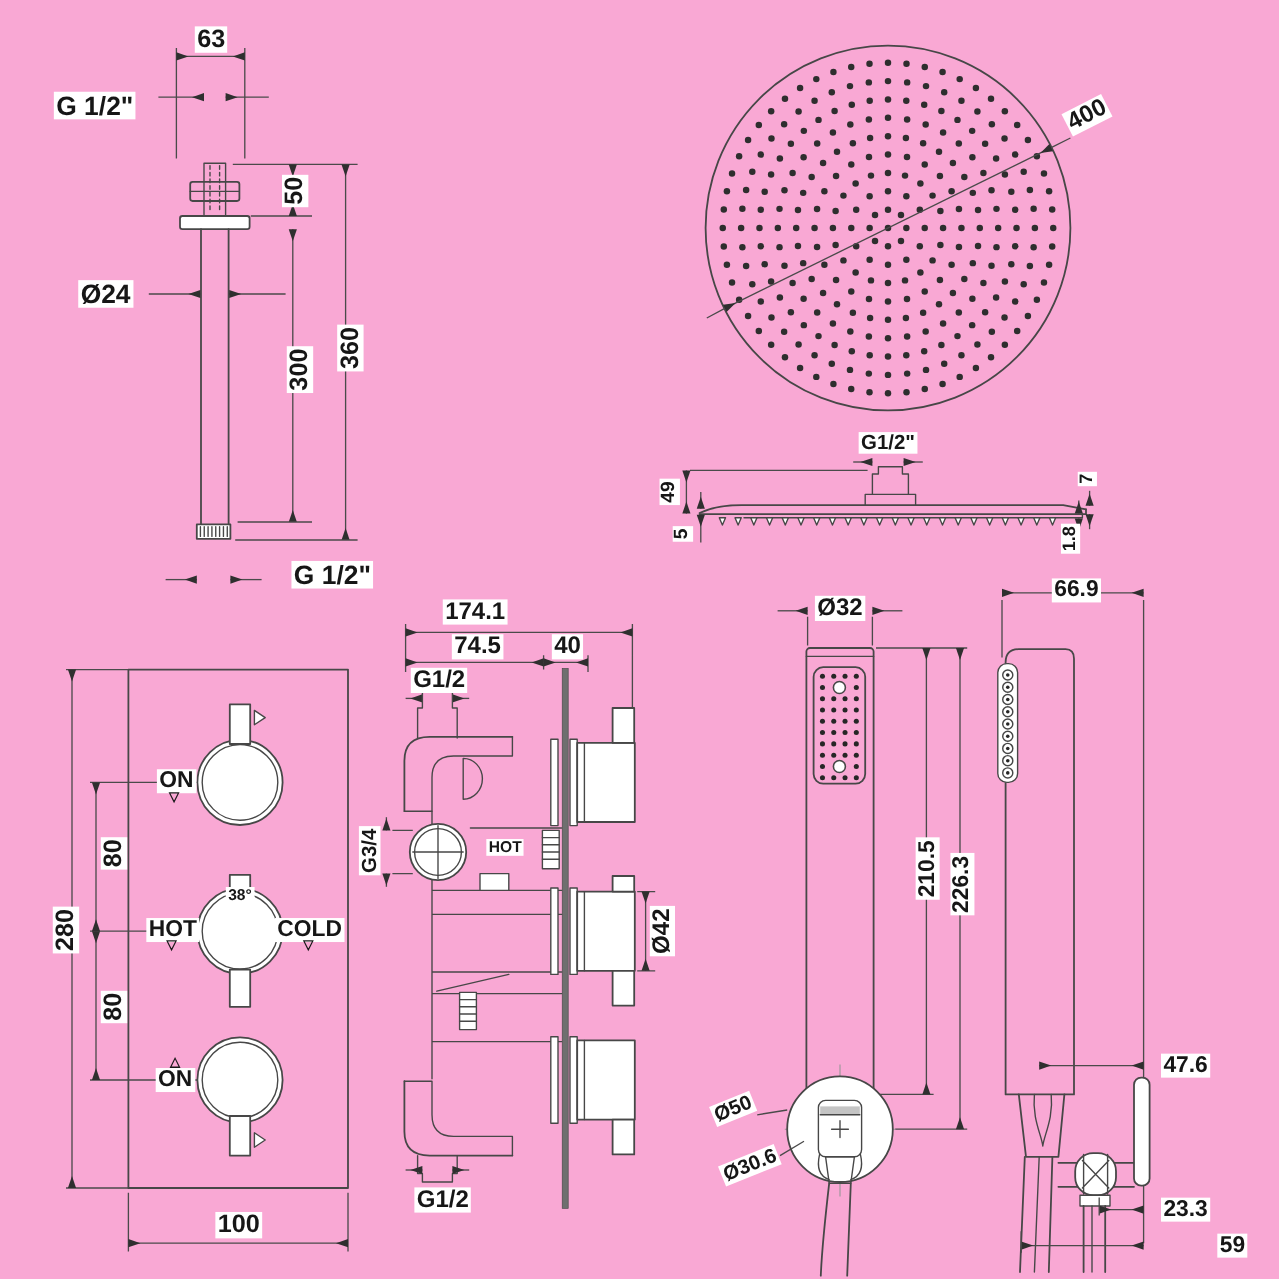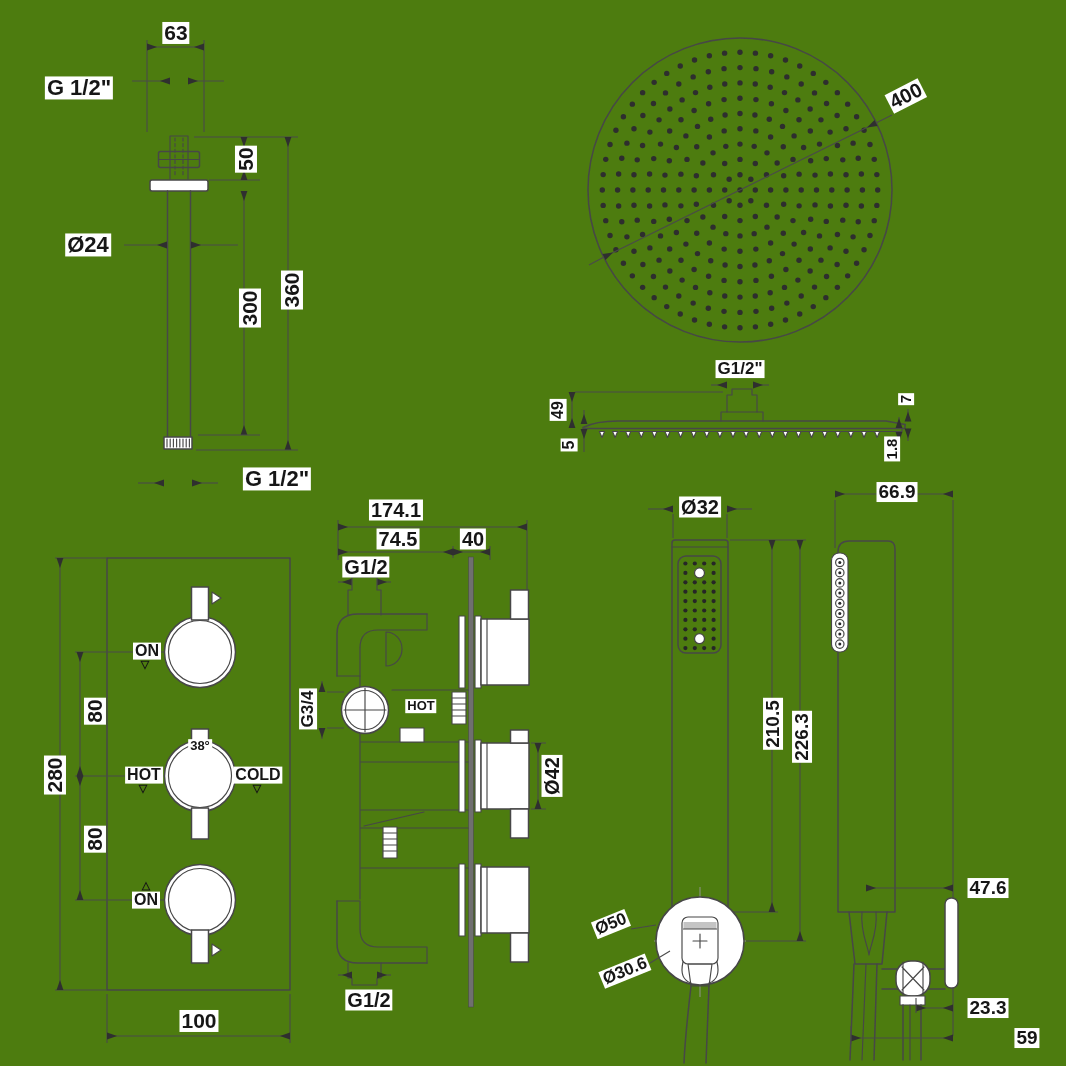--- a/index.html
+++ b/index.html
@@ -1,35 +1,35 @@
 <!DOCTYPE html>
 <html><head>
 <meta charset="utf-8">
 <style>
   html,body{margin:0;padding:0;background:#fff;}
-  #stage{position:relative;width:1066px;height:1066px;background:#4d7c0f;overflow:hidden;
+  #stage{position:relative;width:1066px;height:1066px;background:#f9a8d4;overflow:hidden;
          font-family:"Liberation Sans", sans-serif;}
   #draw{position:absolute;left:0;top:0;}
   
   .o{stroke:#474747;stroke-width:1.5;fill:none;stroke-linejoin:round;stroke-linecap:round;}
   .t{stroke-width:1.15;}
   .d{stroke:#4a4a4a;stroke-width:1.1;fill:none;}
   .dim{marker-start:url(#arw);marker-end:url(#arw);}
   .dimE{marker-end:url(#arw);}
   .w{fill:#fff;}
   .cl{stroke:#979797;stroke-width:0.9;fill:none;}
   .dash{stroke-dasharray:3 2.6;}
   
   .lbl{position:absolute;transform:translate(-50%,-50%);font-weight:bold;color:#161616;
        background:#fff;padding:0 2px;line-height:1.05;white-space:nowrap;font-size:20px;}
   .r90{transform:translate(-50%,-50%) rotate(-90deg);}
   .r27{transform:translate(-50%,-50%) rotate(-27deg);}
   .r22{transform:translate(-50%,-50%) rotate(-22deg);}
   .s22{font-size:22px;} .s21{font-size:21px;} .s19{font-size:19px;} .s17{font-size:17px;}
-  .s16{font-size:16px;} .s15{font-size:15px;} .s14{font-size:16px;} .s13{font-size:13px;}
+  .s16{font-size:16px;} .s15{font-size:15px;} .s14{font-size:19px;} .s13{font-size:13px;}
   .s11{font-size:11px;background:transparent;}
 </style>
 </head>
 <body>
 
 <div id="stage">
 
 <svg id="draw" width="1066" height="1066" viewBox="0 0 1066 1066">
   <defs>
     <marker id="arw" markerWidth="12" markerHeight="9" refX="10.5" refY="4" orient="auto-start-reverse" markerUnits="userSpaceOnUse">

